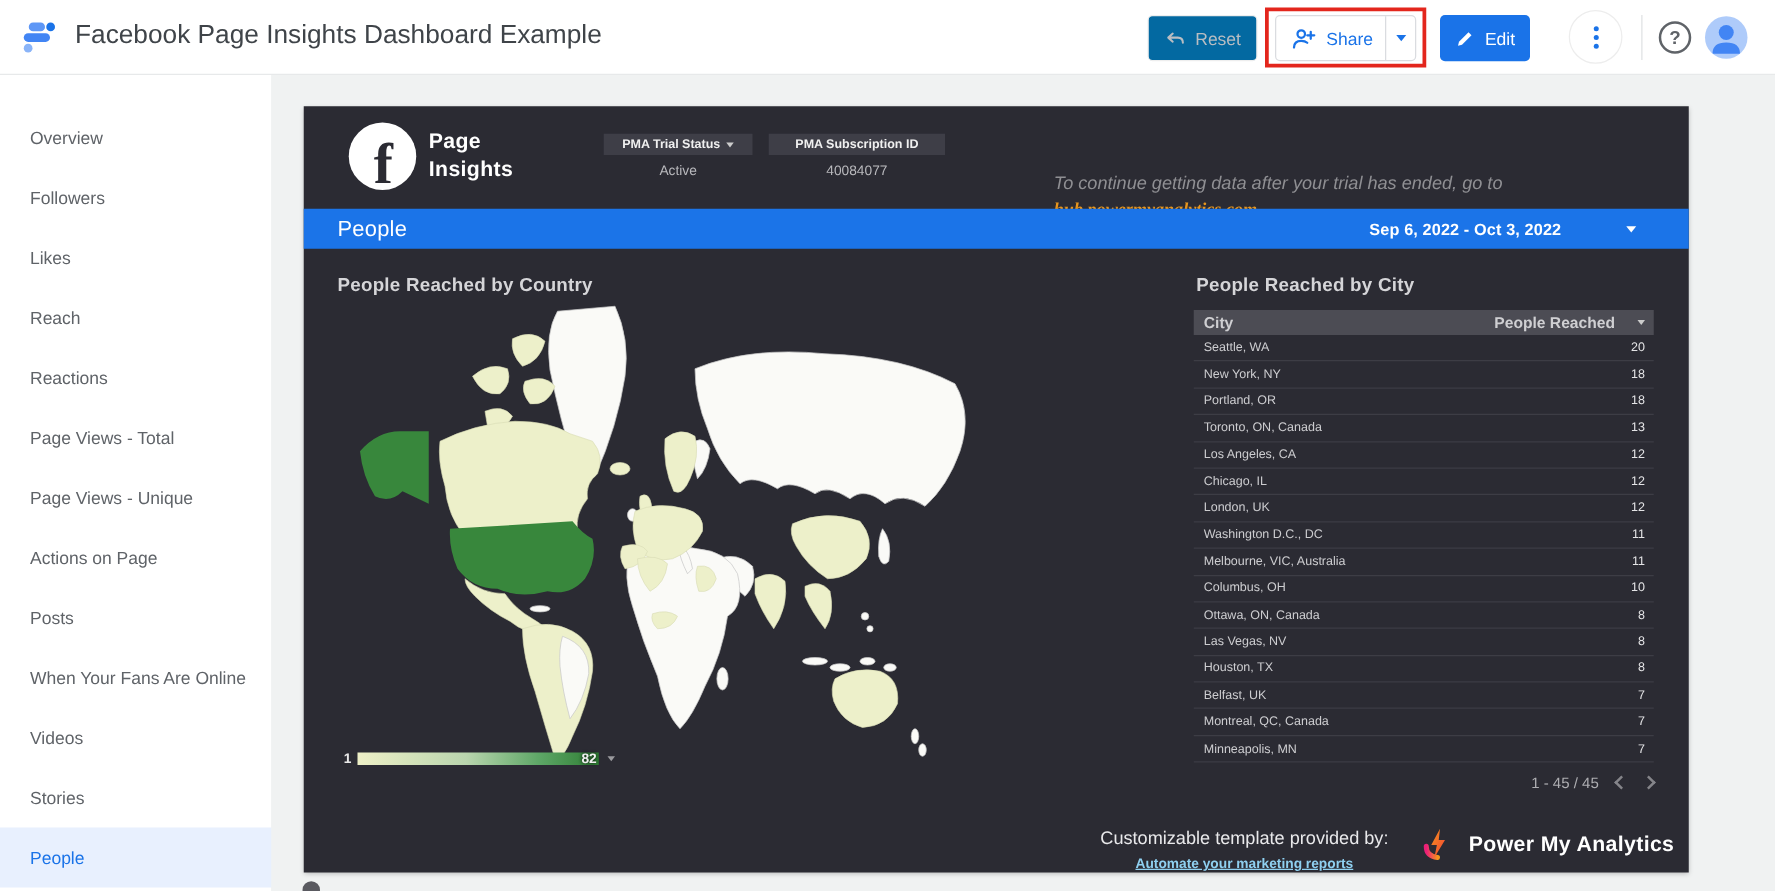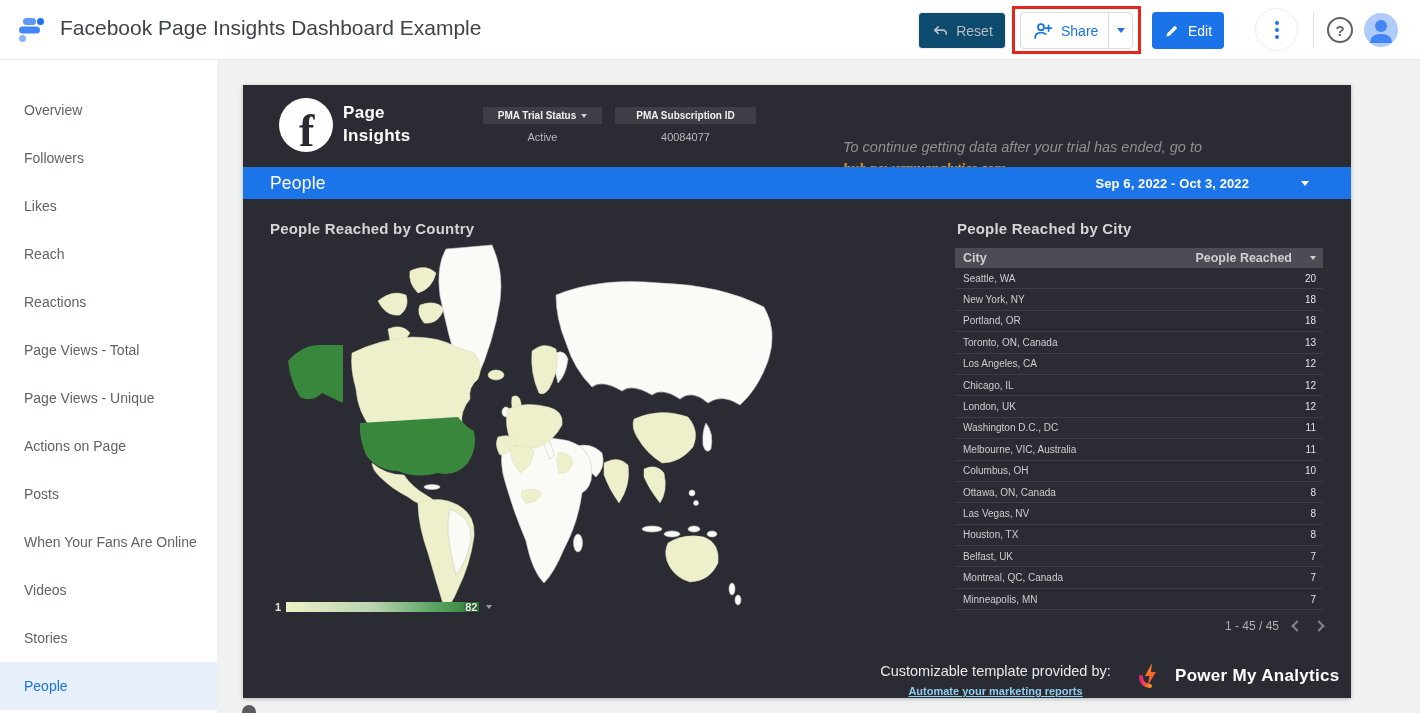--- a/index.html
+++ b/index.html
@@ -7,21 +7,21 @@
               font-family:"Liberation Sans", sans-serif; }
 
   
   .topbar { position:relative; width:1420px; height:60px; background:#fff;
             border-bottom:1px solid #e7e9ea; z-index:5; }
   .ls-logo { position:absolute; left:16px; top:15px; width:30px; height:30px; }
   .app-title { position:absolute; left:60px; top:16px; font-size:21px; color:#3f4449; }
   .btn { position:absolute; top:12px; height:37px; display:flex; align-items:center;
          border-radius:4px; font-size:14px; font-weight:500; cursor:pointer; }
   .btn-reset { left:918px; width:88px; border:1px solid #eeeeee; color:#b9bdc2;
-               justify-content:center; gap:7px; background:#0c4a6e; }
+               justify-content:center; gap:7px; background:#0369a1; }
   .btn-share { left:1020px; width:113px; border:1px solid #dadce0; color:#1a73e8; background:#fff; }
   .share-main { display:flex; align-items:center; gap:8px; padding:0 10px 0 12px; height:100%; }
   .share-caret-cell { width:26px; height:100%; border-left:1px solid #dadce0;
                       display:flex; align-items:center; justify-content:center; }
   .caret-down-blue { width:0; height:0; border-left:4px solid transparent;
                      border-right:4px solid transparent; border-top:5px solid #1a73e8; }
   .btn-edit { left:1152px; width:72px; background:#1a73e8; color:#fff; justify-content:center; gap:8px; }
   .annotation-box { position:absolute; left:1012px; top:6px; width:129px; height:48px;
                     border:3px solid #e3261d; pointer-events:none; z-index:9; }
   .more-btn { position:absolute; left:1255px; top:8px; width:43px; height:43px; border-radius:50%;

